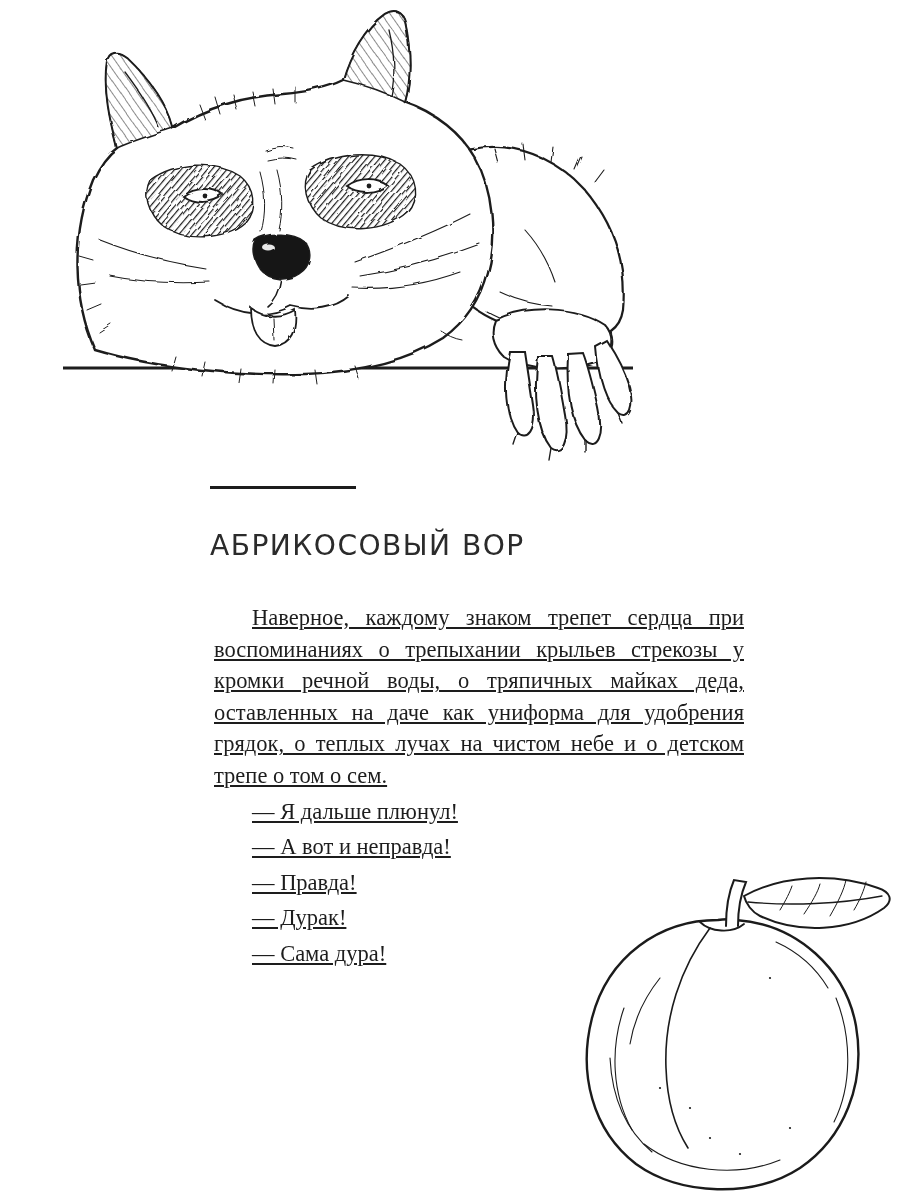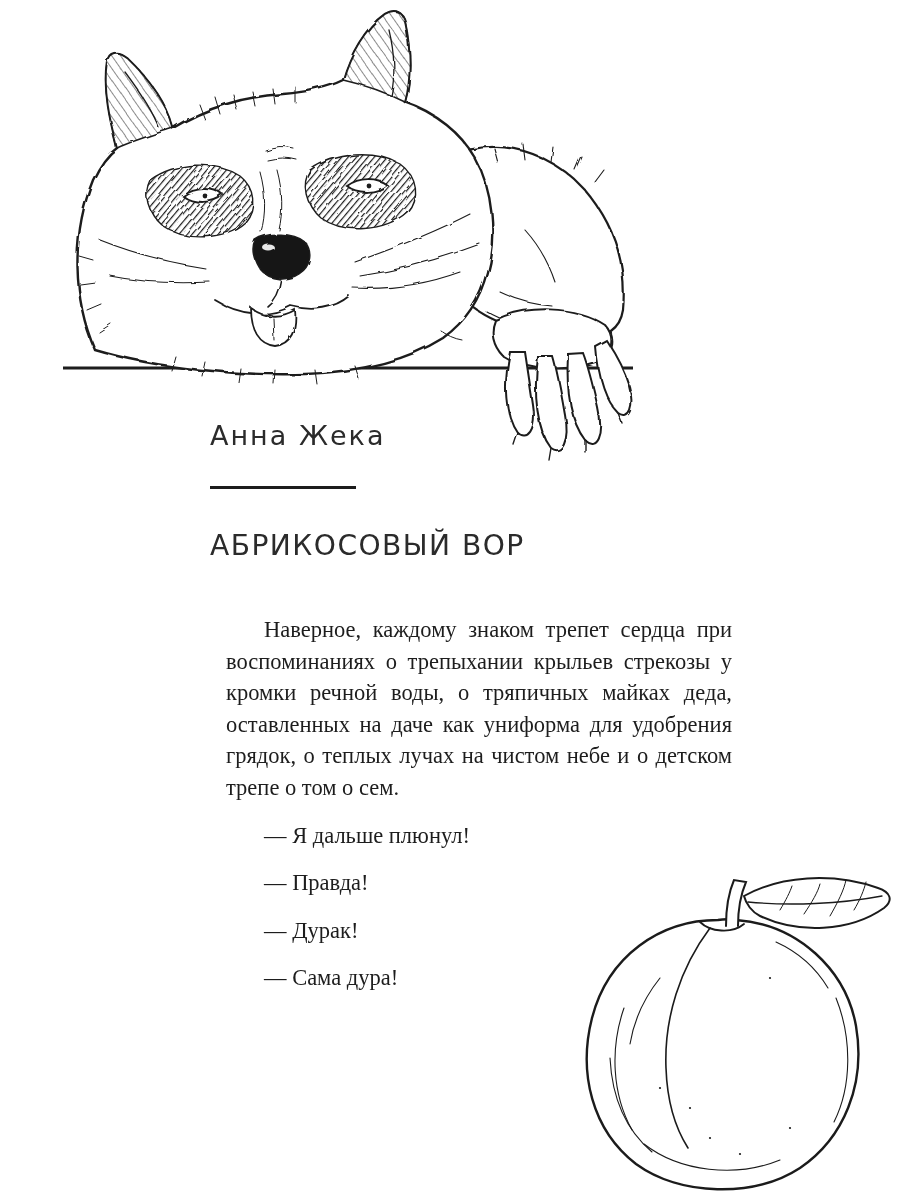--- a/index.html
+++ b/index.html
@@ -18,21 +18,21 @@
   .rule{position:absolute;left:210px;top:486px;width:146px;height:3px;background:#1c1c1c;}
   .title{
     position:absolute;left:210px;top:528px;margin:0;
     font-family:"DejaVu Sans",sans-serif;font-weight:400;font-size:29px;
     letter-spacing:1.5px;color:#2b2b2b;transform:scaleX(.97);transform-origin:left;
   }
   .body-text{
     position:absolute;left:210px;top:598px;width:538px;
     font-size:22.5px;line-height:31.6px;text-align:justify;
   }
-  .body-text p{margin:16px;text-indent:38px;}
+  .body-text p{margin:4px;text-indent:38px;text-decoration:underline;}
   .float-spacer{float:right;width:216px;height:300px;}
   svg{display:block;}
 </style>
 </head>
 <body>
 
 <div class="page">
 
   <div class="illustration raccoon">
     <svg width="585" height="465" viewBox="0 0 585 465">
@@ -103,30 +103,30 @@
           <path d="M150 120 l-6 -16 M165 114 l-5 -17 M182 110 l-4 -16 M200 106 l-3 -15 M220 104 l-2 -15 M240 102 l0 -15"></path>
           <path d="M38 260 l-14 -4 M40 282 l-15 2 M46 304 l-14 6 M56 324 l-12 8"></path>
           <path d="M120 356 l-4 14 M150 362 l-3 14 M185 368 l-2 14 M220 370 l-1 14 M260 370 l2 14 M300 366 l4 13"></path>
           <path d="M210 150 q14 -6 28 -2 M212 160 q16 -4 30 0"></path>
           <path d="M385 330 q10 8 22 10"></path>
         </g>
       </g>
     </svg>
   </div>
 
-  <div class="author">Анна Жека</div>
 
   <div class="rule"></div>
 
   <h1 class="title">АБРИКОСОВЫЙ ВОР</h1>
 
   <div class="body-text">
 
     <p>Наверное, каждому знаком трепет сердца при воспоминаниях о трепыхании крыльев стрекозы у кромки речной воды, о тряпичных майках деда, оставленных на даче как униформа для удобрения грядок, о теплых лучах на чистом небе и о детском трепе о том о сем.</p>
     <p>— Я дальше плюнул!</p>
+    <p>— А вот и неправда!</p>
     <p>— Правда!</p>
     <div class="float-spacer"></div>
     <p>— Дурак!</p>
     <p>— Сама дура!</p>
   </div>
 
   <div class="illustration apricot">
     <svg width="360" height="345" viewBox="0 0 360 345">
       <g stroke="#1b1b1b" fill="none" stroke-width="2" stroke-linecap="round">
 

